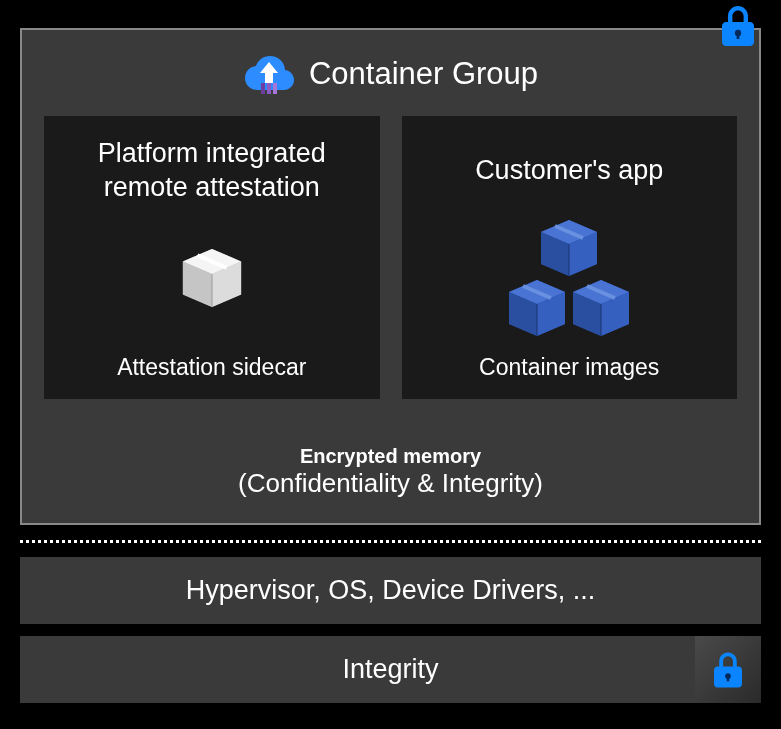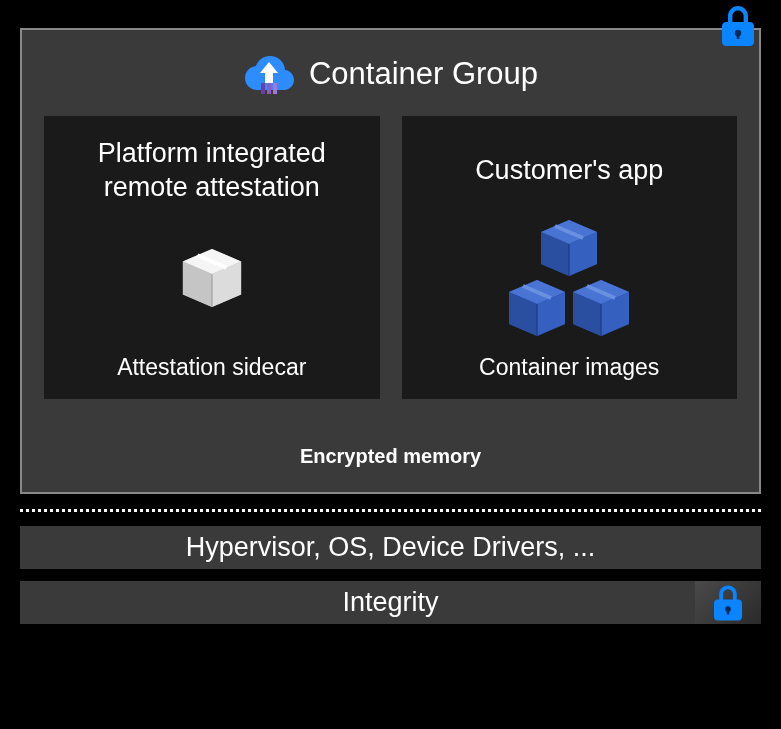--- a/index.html
+++ b/index.html
@@ -95,21 +95,21 @@
       border: none;
       border-top: 3px dotted #fff;
       margin: 15px 0 14px 0;
     }
     .layer-bar {
       background: #3a3a3a;
       color: #fff;
       text-align: center;
       font-size: 27px;
       font-weight: 500;
-      padding: 6px 0;
+      padding: 18px 0;
       margin-bottom: 12px;
       position: relative;
     }
     .hardware-lock {
       position: absolute;
       right: 0;
       top: 0;
       bottom: 0;
       width: 66px;
       background: linear-gradient(135deg, #4a4a4a 0%, #2a2a2a 100%);
@@ -194,20 +194,21 @@
             <line x1="-14" y1="6" x2="14" y2="18" stroke="#6a90e0" stroke-width="4"></line>
           </g>
         </svg>
       </div>
       <div class="card-caption">Container images</div>
     </div>
   </div>
 
   <div class="encrypted-memory">
     <div class="em-title">Encrypted memory</div>
+    <div class="em-sub">(Confidentiality &amp; Integrity)</div>
   </div>
 </div>
 
 <hr class="dotted-line">
 
 <div class="layer-bar">
   <span>Hypervisor, OS, Device Drivers, ...</span>
 </div>
 
 <div class="layer-bar">

